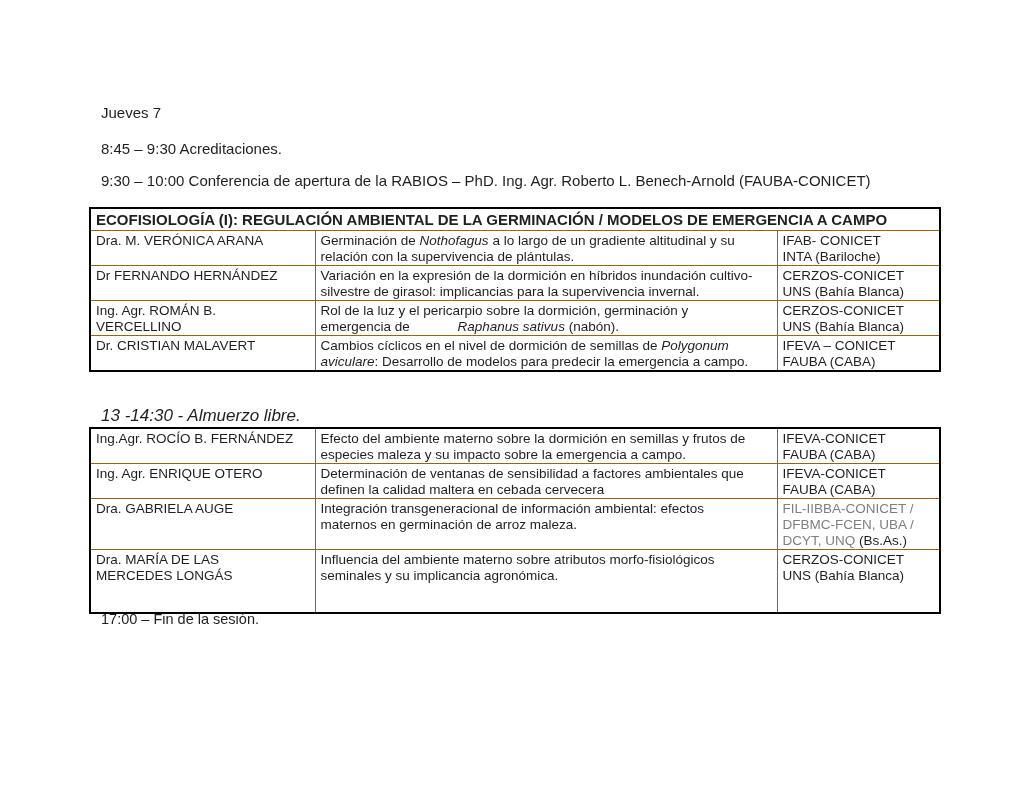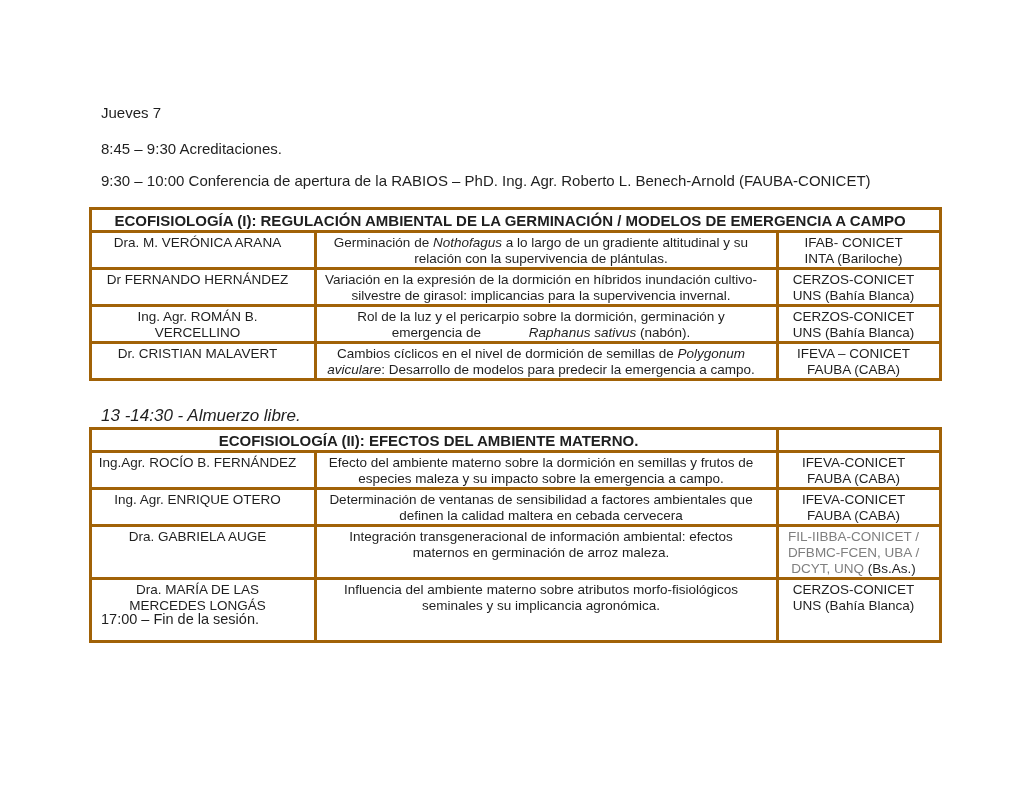--- a/index.html
+++ b/index.html
@@ -20,25 +20,24 @@
 
   table.session{
     position:absolute;left:0;width:850px;
     border-collapse:collapse;table-layout:fixed;
     border:2px solid #000;
     font-size:13.5px;line-height:16px;
   }
   .s1{top:207px;}
   .s2{top:427px;}
   table.session td{
-    border:3px solid #a16207;
+    border:1px solid #a16207;
     vertical-align:top;
     padding:2px 16px 0 5px;
     overflow:hidden;
-    text-align:center;
   }
   td.head{
     font-weight:bold;font-size:15px;line-height:18px;
     padding:1px 8px 0 5px;
     white-space:nowrap;
   }
   tr.rhh{height:22px;}
   tr.rh2{height:32px;}
   tr.rh3{height:36px;}
   tr.rh3b{height:63px;}
@@ -88,24 +87,20 @@
 
   <div class="freetext t-lunch">13 -14:30 - Almuerzo libre.</div>
 
   <table class="session s2">
     <colgroup>
         <col style="width:225px">
         <col style="width:462px">
         <col style="width:163px">
       </colgroup>
     <tbody>
-        <tr class="rhh">
-      <td class="head" colspan="2">ECOFISIOLOGÍA (II): EFECTOS DEL AMBIENTE MATERNO.</td>
-      <td></td>
-    </tr>
     <tr class="rh2">
       <td>Ing.Agr. ROCÍO B. FERNÁNDEZ</td>
       <td><span>Efecto del ambiente materno sobre la dormición en semillas y frutos de especies maleza y su impacto sobre la emergencia a campo.</span></td>
       <td><span>IFEVA-CONICET</span><br><span>FAUBA (CABA)</span></td>
     </tr>
     <tr class="rh2">
       <td>Ing. Agr. ENRIQUE OTERO</td>
       <td><span>Determinación de ventanas de sensibilidad a factores ambientales que definen la calidad maltera en cebada cervecera</span></td>
       <td><span>IFEVA-CONICET</span><br><span>FAUBA (CABA)</span></td>
     </tr>

